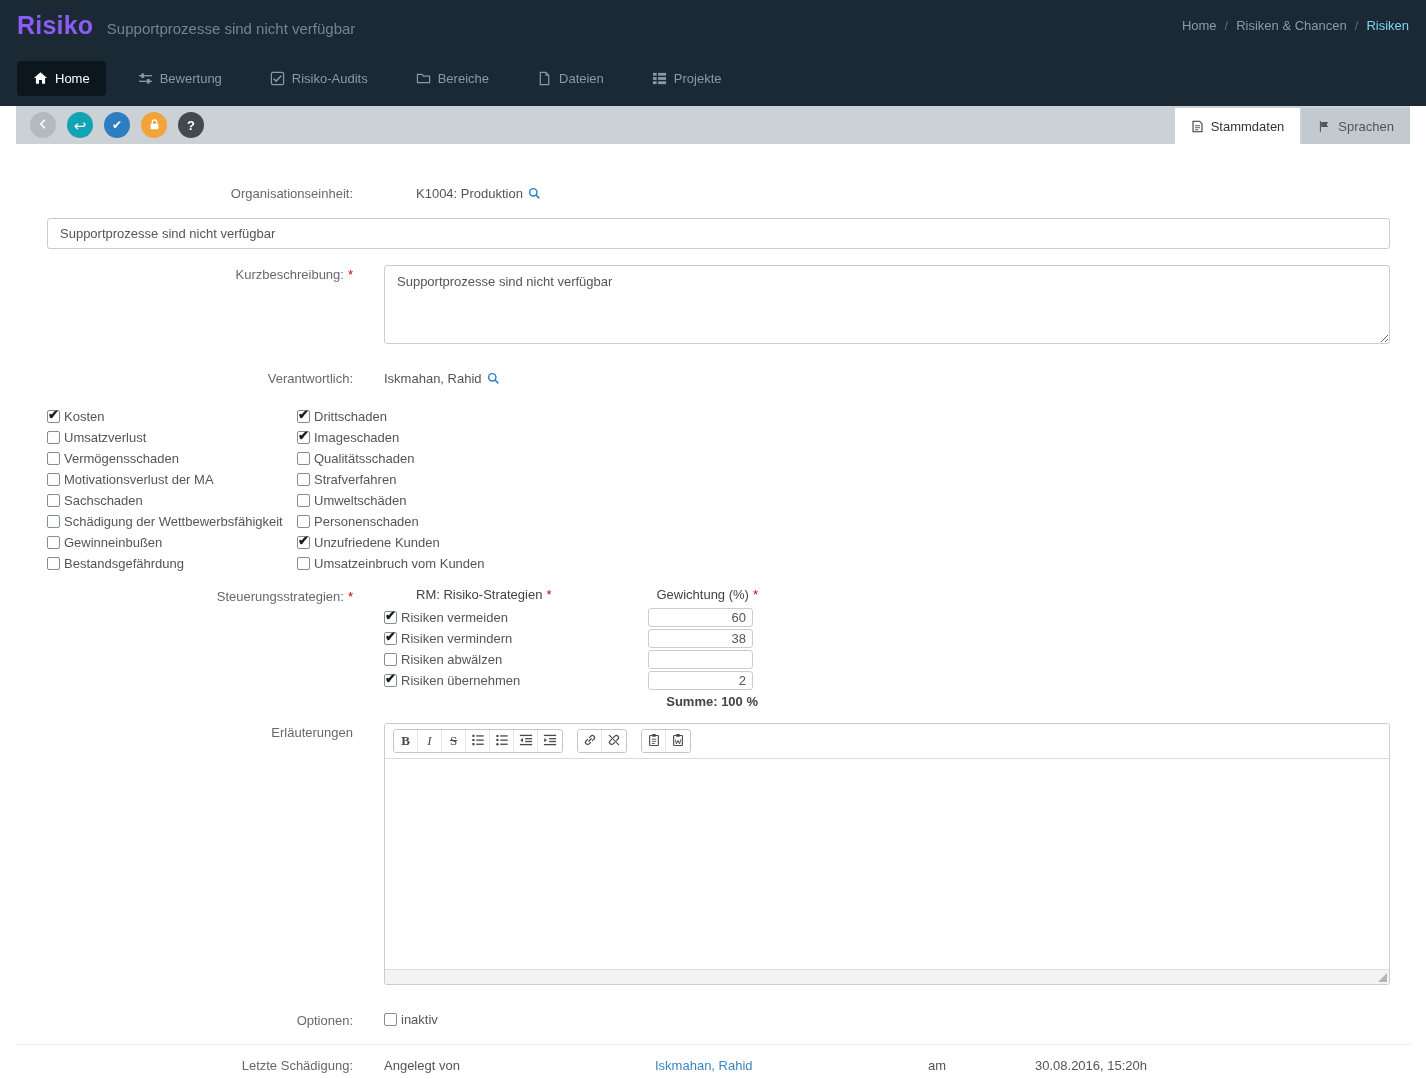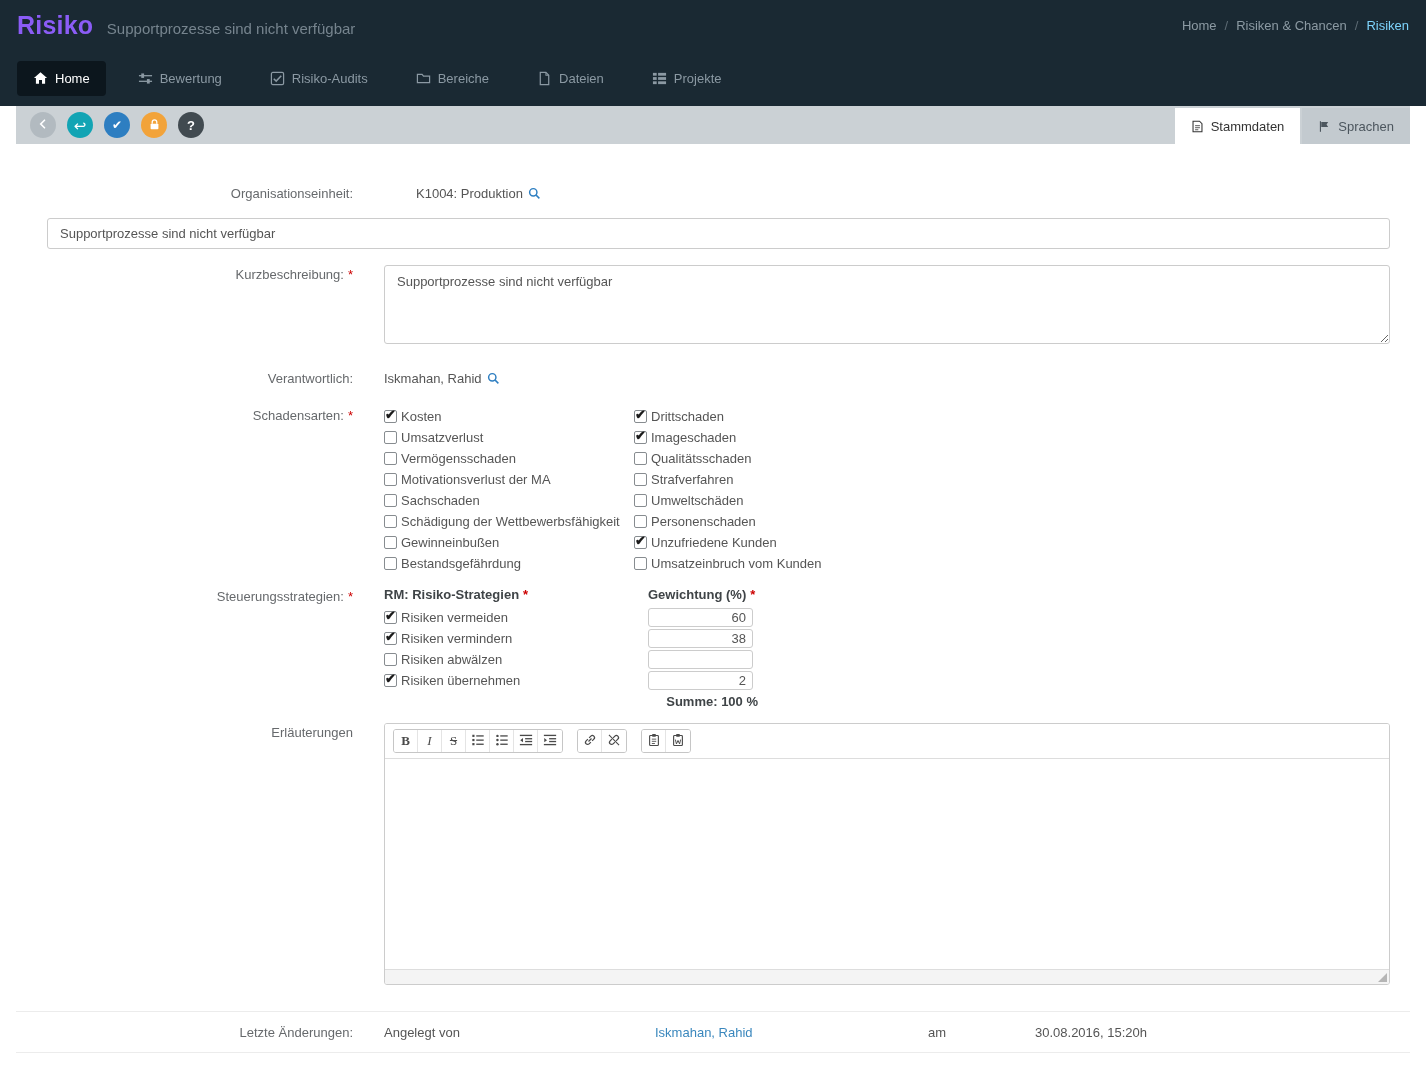--- a/index.html
+++ b/index.html
@@ -64,23 +64,23 @@
     margin:0 4px 0 0; flex:0 0 13px; cursor:pointer; }
   input[type=checkbox]:checked::after{ content:"✔"; position:absolute; top:-4px; left:0;
     font-size:13px; font-weight:700; color:#1c1c1c; }
   .cb-row { display:flex; align-items:center; height:21px; cursor:pointer; color:#555; }
   .cb-cols { display:flex; }
   .cb-col-left { width:250px; }
 
   
   .strat-wrap { display:flex; }
   .strat-col { width:264px; }
-  .strat-head { font-weight:700; color:#3f4447; height:20px; }
+  .strat-head { font-weight:400; color:#3f4447; height:20px;margin-left:32px; }
   .wt-col { width:110px; }
-  .wt-head { font-weight:700; color:#3f4447; height:20px; text-align:left; }
+  .wt-head { font-weight:400; color:#3f4447; height:20px; text-align:right; }
   .wt-row { height:21px; display:flex; align-items:center; }
   .wt-input { width:105px; height:19px; padding:1px 6px; text-align:right; border-radius:2px; }
   .wt-sum { font-weight:700; color:#3f4447; text-align:right; margin-top:3px; }
 
   
   .editor { border:1px solid #ccc; border-radius:3px; overflow:hidden; }
   .ed-toolbar { padding:5px 8px; border-bottom:1px solid #ddd; background:#fff; display:flex; gap:14px; }
   .ed-group { display:flex; border:1px solid #c6c6c6; border-radius:3px; overflow:hidden; background:#fff; }
   .ed-btn { width:24px; height:22px; display:flex; align-items:center; justify-content:center;
     color:#4a4a4a; border-right:1px solid #e4e4e4; background:#fff; }
@@ -271,23 +271,20 @@
           <svg width="13" height="13" viewBox="0 0 16 16">
               <circle cx="6.5" cy="6.5" r="4.5" fill="none" stroke="#2d7ec1" stroke-width="1.8"></circle>
               <path d="M10 10l4 4" stroke="#2d7ec1" stroke-width="1.8"></path>
             </svg>
         </span>
       </span>
     </div>
   </div>
 
   <div class="row mb-r5">
-    <div class="lbl">
-      <span>Schadensarten:</span><span class="req">*</span>
-    </div>
     <div class="ctl">
       <div class="cb-cols">
         <div class="cb-col-left">
           <label class="cb-row">
               <input type="checkbox" checked="" style="">
               <span>Kosten</span>
             </label>
           <label class="cb-row">
               <input type="checkbox" style="">
               <span>Umsatzverlust</span>
@@ -488,23 +485,32 @@
           </div>
         </div>
         <div class="ed-body" contenteditable="true" style=""></div>
         <div class="ed-footer">
           <span class="grip"></span>
         </div>
       </div>
     </div>
   </div>
 
+  <div class="row mb-r8">
+    <div class="lbl">Optionen:</div>
+    <div class="ctl">
+      <label class="cb-row" style="height:16px">
+        <input type="checkbox" style="">
+        <span>inaktiv</span>
+      </label>
+    </div>
+  </div>
 
   <div class="row last-row">
-    <div class="lbl" style="padding-top:0">Letzte Änderungen:</div>
+    <div class="lbl" style="padding-top:0">Letzte Schädigung:</div>
     <div class="ctl lc-cols">
       <span class="lc-c1">Angelegt von</span>
       <span class="lc-c2"><span class="link">Iskmahan, Rahid</span></span>
       <span class="lc-c3">am</span>
       <span>30.08.2016, 15:20h</span>
     </div>
   </div>
 
 </main>
 

